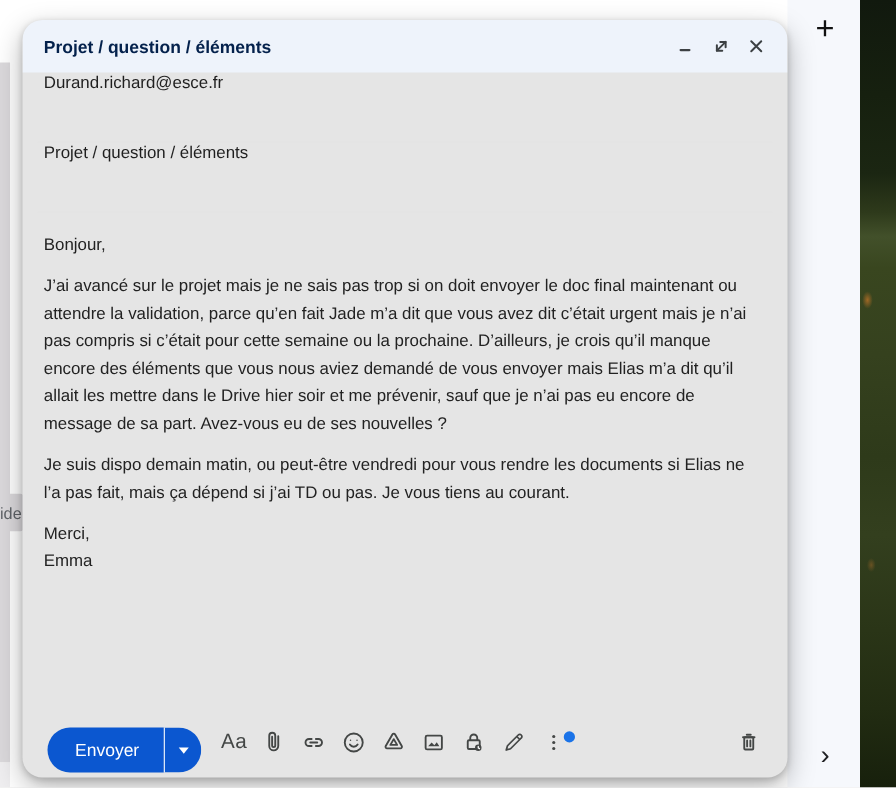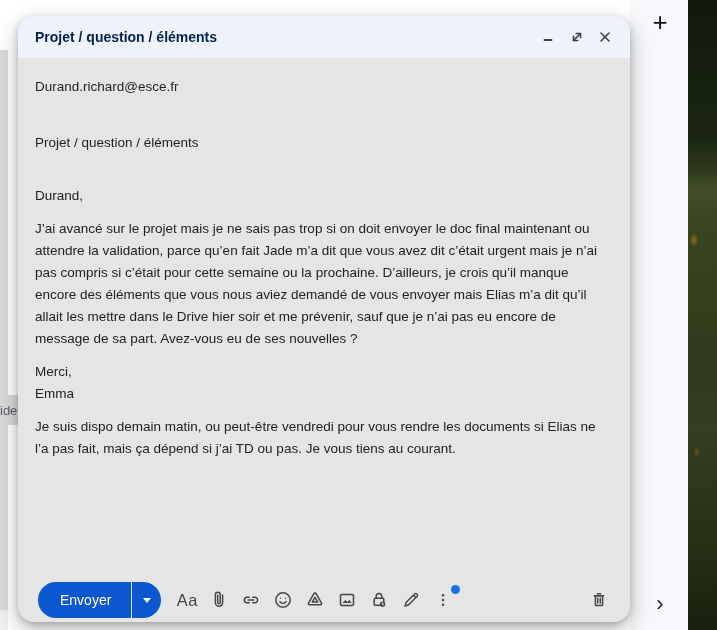--- a/index.html
+++ b/index.html
@@ -68,21 +68,21 @@
     font-size: 14px; font-weight: 700; color: #04214c; flex: 1;
   }
   .header-controls { display: flex; align-items: center; gap: 6px; }
   .win-btn {
     width: 22px; height: 22px; display: flex; align-items: center;
     justify-content: center; cursor: pointer; color: #3c4043;
   }
   .win-btn svg { display: block; }
 
   .field-row {
-    height: 56px; display: flex; align-items: center;
+    height: 56px; display: flex; 
     padding: 0 17px; font-size: 13.5px; color: #1f1f1f;
     position: relative;
   }
   .field-row .divider {
     position: absolute; left: 12px; right: 12px; bottom: 0;
     height: 1px; background: #e4e4e4;
   }
 
   .body-area {
     padding: 15px 22px 0 17px;
@@ -105,21 +105,21 @@
     background: #0b57d0; border: none; border-left: 1px solid rgba(255,255,255,.85);
     border-radius: 0 18px 18px 0; width: 30px; cursor: pointer;
     display: flex; align-items: center; justify-content: center; height: 36px;
   }
   .caret-down {
     width: 0; height: 0; border-left: 4.5px solid transparent;
     border-right: 4.5px solid transparent; border-top: 5px solid #ffffff;
   }
   .tb-btn {
     width: 24px; height: 32px; margin-right: 8px;
-    display: flex; align-items: center; justify-content: center;
+    display: flex; justify-content: center;
     cursor: pointer; color: #444746; position: relative; background: none; border: none;
   }
   .tb-btn svg { display: block; }
   .aa-label { font-size: 16.5px; font-weight: 500; color: #444746; letter-spacing: .5px; }
   .notif-dot {
     position: absolute; top: 1px; right: -5px; width: 9px; height: 9px;
     border-radius: 50%; background: #1a73e8;
   }
   .spacer { flex: 1; }
   .trash-btn { margin-right: 0; }
@@ -166,25 +166,25 @@
     <span>Durand.richard@esce.fr</span>
     <span class="divider"></span>
   </div>
 
   <div class="field-row">
     <span>Projet / question / éléments</span>
     <span class="divider"></span>
   </div>
 
   <div class="body-area">
-      <div class="para">Durand,</div>
+      <div class="para">Bonjour,</div>
       <div class="para">J’ai avancé sur le projet mais je ne sais pas trop si on doit envoyer le doc final maintenant ou attendre la validation, parce qu’en fait Jade m’a dit que vous avez dit c’était urgent mais je n’ai pas compris si c’était pour cette semaine ou la prochaine. D’ailleurs, je crois qu’il manque encore des éléments que vous nous aviez demandé de vous envoyer mais Elias m’a dit qu’il allait les mettre dans le Drive hier soir et me prévenir, sauf que je n’ai pas eu encore de message de sa part. Avez-vous eu de ses nouvelles ?</div>
+      <div class="para">Je suis dispo demain matin, ou peut-être vendredi pour vous rendre les documents si Elias ne l’a pas fait, mais ça dépend si j’ai TD ou pas. Je vous tiens au courant.</div>
       <div class="para">Merci,
 Emma</div>
-      <div class="para">Je suis dispo demain matin, ou peut-être vendredi pour vous rendre les documents si Elias ne l’a pas fait, mais ça dépend si j’ai TD ou pas. Je vous tiens au courant.</div>
     </div>
 
   <div class="toolbar">
     <div class="send-group">
       <button class="send-main">Envoyer</button>
       <button class="send-arrow">
         <span class="caret-down"></span>
       </button>
     </div>
 

